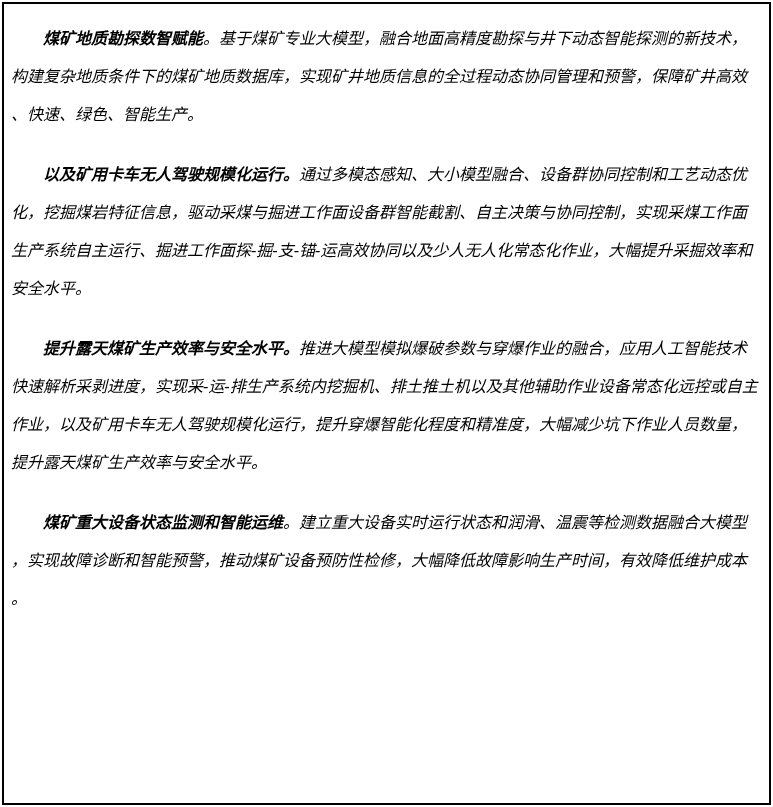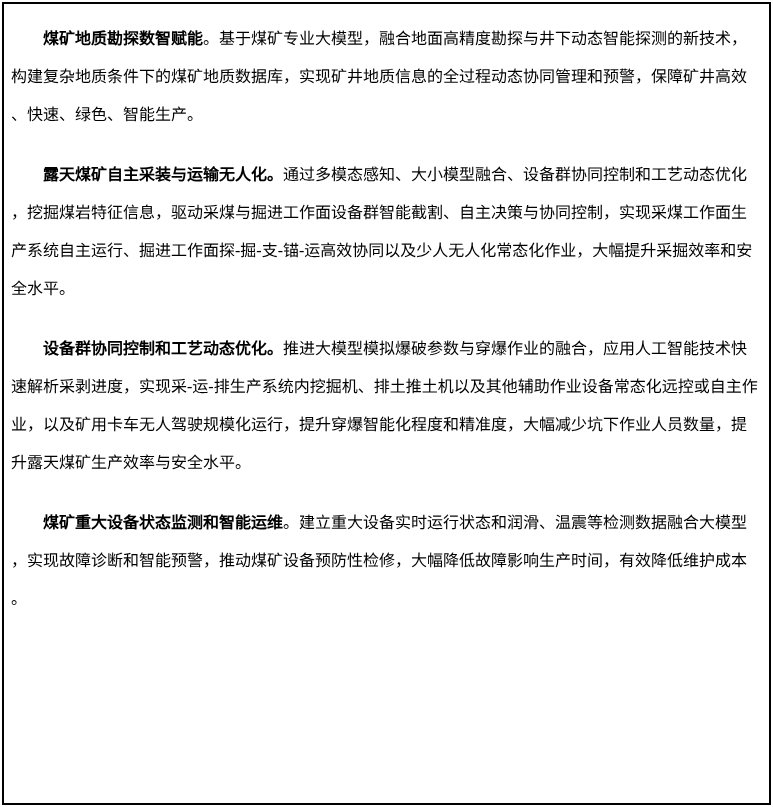--- a/index.html
+++ b/index.html
@@ -18,20 +18,21 @@
     height: 803px;
     box-sizing: border-box;
     border: 2px solid #000000;
     padding: 16px 7px 10px 7px;
     background: #ffffff;
     font-family: "Liberation Serif", "DejaVu Serif", serif;
     font-size: 16px;
     line-height: 38px;
     color: #000000;
     text-align: left;
+    font-style: italic;
   }
   .doc-paragraph {
     margin: 0;
     text-indent: 2em;
     word-break: break-all;
     line-break: anywhere;
   }
   .doc-paragraph + .doc-paragraph {
     margin-top: 22px;
   }
@@ -48,20 +49,20 @@
     font-weight: normal;
   }
 </style>
 </head>
 <body>
 
 <div class="page">
 
   <p class="doc-paragraph"><span class="para-heading">煤矿地质勘探数智赋能</span><span class="para-period regular">。</span><span class="para-body">基于煤矿专业大模型，融合地面高精度勘探与井下动态智能探测的新技术，构建复杂地质条件下的煤矿地质数据库，实现矿井地质信息的全过程动态协同管理和预警，保障矿井高效、快速、绿色、智能生产。</span></p>
 
-  <p class="doc-paragraph"><span class="para-heading">露天煤矿自主采装与运输无人化</span><span class="para-period bold">。</span><span class="para-body">通过多模态感知、大小模型融合、设备群协同控制和工艺动态优化，挖掘煤岩特征信息，驱动采煤与掘进工作面设备群智能截割、自主决策与协同控制，实现采煤工作面生产系统自主运行、掘进工作面探-掘-支-锚-运高效协同以及少人无人化常态化作业，大幅提升采掘效率和安全水平。</span></p>
+  <p class="doc-paragraph"><span class="para-heading">以及矿用卡车无人驾驶规模化运行</span><span class="para-period bold">。</span><span class="para-body">通过多模态感知、大小模型融合、设备群协同控制和工艺动态优化，挖掘煤岩特征信息，驱动采煤与掘进工作面设备群智能截割、自主决策与协同控制，实现采煤工作面生产系统自主运行、掘进工作面探-掘-支-锚-运高效协同以及少人无人化常态化作业，大幅提升采掘效率和安全水平。</span></p>
 
-  <p class="doc-paragraph"><span class="para-heading">设备群协同控制和工艺动态优化</span><span class="para-period bold">。</span><span class="para-body">推进大模型模拟爆破参数与穿爆作业的融合，应用人工智能技术快速解析采剥进度，实现采-运-排生产系统内挖掘机、排土推土机以及其他辅助作业设备常态化远控或自主作业，以及矿用卡车无人驾驶规模化运行，提升穿爆智能化程度和精准度，大幅减少坑下作业人员数量，提升露天煤矿生产效率与安全水平。</span></p>
+  <p class="doc-paragraph"><span class="para-heading">提升露天煤矿生产效率与安全水平</span><span class="para-period bold">。</span><span class="para-body">推进大模型模拟爆破参数与穿爆作业的融合，应用人工智能技术快速解析采剥进度，实现采-运-排生产系统内挖掘机、排土推土机以及其他辅助作业设备常态化远控或自主作业，以及矿用卡车无人驾驶规模化运行，提升穿爆智能化程度和精准度，大幅减少坑下作业人员数量，提升露天煤矿生产效率与安全水平。</span></p>
 
 
   <p class="doc-paragraph"><span class="para-heading">煤矿重大设备状态监测和智能运维</span><span class="para-period regular">。</span><span class="para-body">建立重大设备实时运行状态和润滑、温震等检测数据融合大模型，实现故障诊断和智能预警，推动煤矿设备预防性检修，大幅降低故障影响生产时间，有效降低维护成本。</span></p>
 
 </div>
 
 </body></html>

